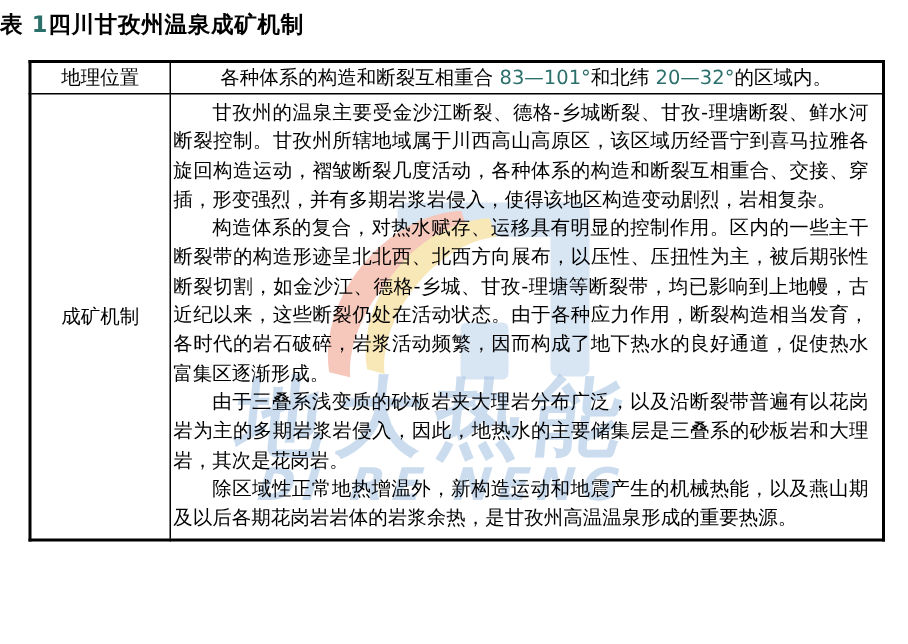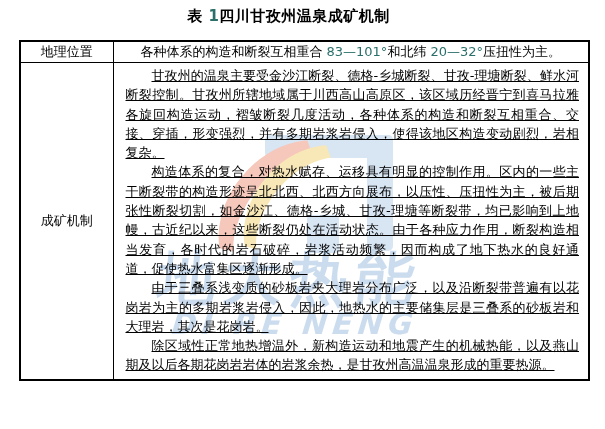--- a/index.html
+++ b/index.html
@@ -39,21 +39,21 @@
   .wm-en {
     left:172px; top:306px; width:300px;
     font-size:30px; font-weight:bold; font-style:italic; letter-spacing:5px;
     color:#a9c6e5; opacity:.6; transform:skewX(-6deg);
     white-space:nowrap;
   }
 
   
   .doc-title {
     position:absolute; z-index:1; left:0; top:7px; width:577px;
-    text-align:center; font-size:15px; font-weight:bold;
+    text-align:left; font-size:15px; font-weight:bold;
     letter-spacing:0.5px;
   }
   .accent { color:#2a6f6a; }
 
   table.main {
     position:absolute; z-index:1; left:19px; top:40px;
     width:571px;
     border-collapse:collapse; table-layout:fixed;
     background:transparent;
     border:2px solid #000;
@@ -61,24 +61,23 @@
   }
   table.main td { border:1px solid #000; background:transparent; }
   col.c1 { width:93px; }
 
   td.label-cell { text-align:center; vertical-align:middle; padding:0 2px; }
   tr.r1 td { height:20px; }
   tr.r2 td { height:22px; }
   td.center-cell { text-align:center; vertical-align:middle; padding:0 4px; white-space:nowrap; }
   td.mech-cell {
     vertical-align:top;
-    padding:3px 9px 4px 12px;
+    padding:3px 9px 4px 2px;
     line-height:19.3px;
     text-align:justify;
-    text-decoration:underline;
   }
   td.mech-cell p { margin:0; text-indent:2em; }
 </style>
 </head>
 <body>
 
 <div class="wm wm-logo">
   <div class="wm-bar-top"></div>
   <div class="wm-bar-right"></div>
   <div class="wm-tail"></div>
@@ -91,21 +90,21 @@
 <div class="doc-title"><span>表 </span><span class="accent">1</span><span>四川甘孜州温泉成矿机制</span></div>
 
 <table class="main">
   <colgroup>
       <col class="c1">
       <col>
     </colgroup>
   <tbody>
       <tr class="r1">
     <td class="label-cell">地理位置</td>
-    <td class="center-cell"><span>各种体系的构造和断裂互相重合 </span><span class="accent">83—101°</span><span>和北纬 </span><span class="accent">20—32°</span><span>压扭性为主。</span></td>
+    <td class="center-cell"><span>各种体系的构造和断裂互相重合 </span><span class="accent">83—101°</span><span>和北纬 </span><span class="accent">20—32°</span><span>的区域内。</span></td>
   </tr>
   <tr>
     <td class="label-cell">成矿机制</td>
     <td class="mech-cell">
       <p>甘孜州的温泉主要受金沙江断裂、德格-乡城断裂、甘孜-理塘断裂、鲜水河断裂控制。甘孜州所辖地域属于川西高山高原区，该区域历经晋宁到喜马拉雅各旋回构造运动，褶皱断裂几度活动，各种体系的构造和断裂互相重合、交接、穿插，形变强烈，并有多期岩浆岩侵入，使得该地区构造变动剧烈，岩相复杂。</p>
       <p>构造体系的复合，对热水赋存、运移具有明显的控制作用。区内的一些主干断裂带的构造形迹呈北北西、北西方向展布，以压性、压扭性为主，被后期张性断裂切割，如金沙江、德格-乡城、甘孜-理塘等断裂带，均已影响到上地幔，古近纪以来，这些断裂仍处在活动状态。由于各种应力作用，断裂构造相当发育，各时代的岩石破碎，岩浆活动频繁，因而构成了地下热水的良好通道，促使热水富集区逐渐形成。</p>
       <p>由于三叠系浅变质的砂板岩夹大理岩分布广泛，以及沿断裂带普遍有以花岗岩为主的多期岩浆岩侵入，因此，地热水的主要储集层是三叠系的砂板岩和大理岩，其次是花岗岩。</p>
       <p>除区域性正常地热增温外，新构造运动和地震产生的机械热能，以及燕山期及以后各期花岗岩岩体的岩浆余热，是甘孜州高温温泉形成的重要热源。</p>
     </td>
   </tr>

